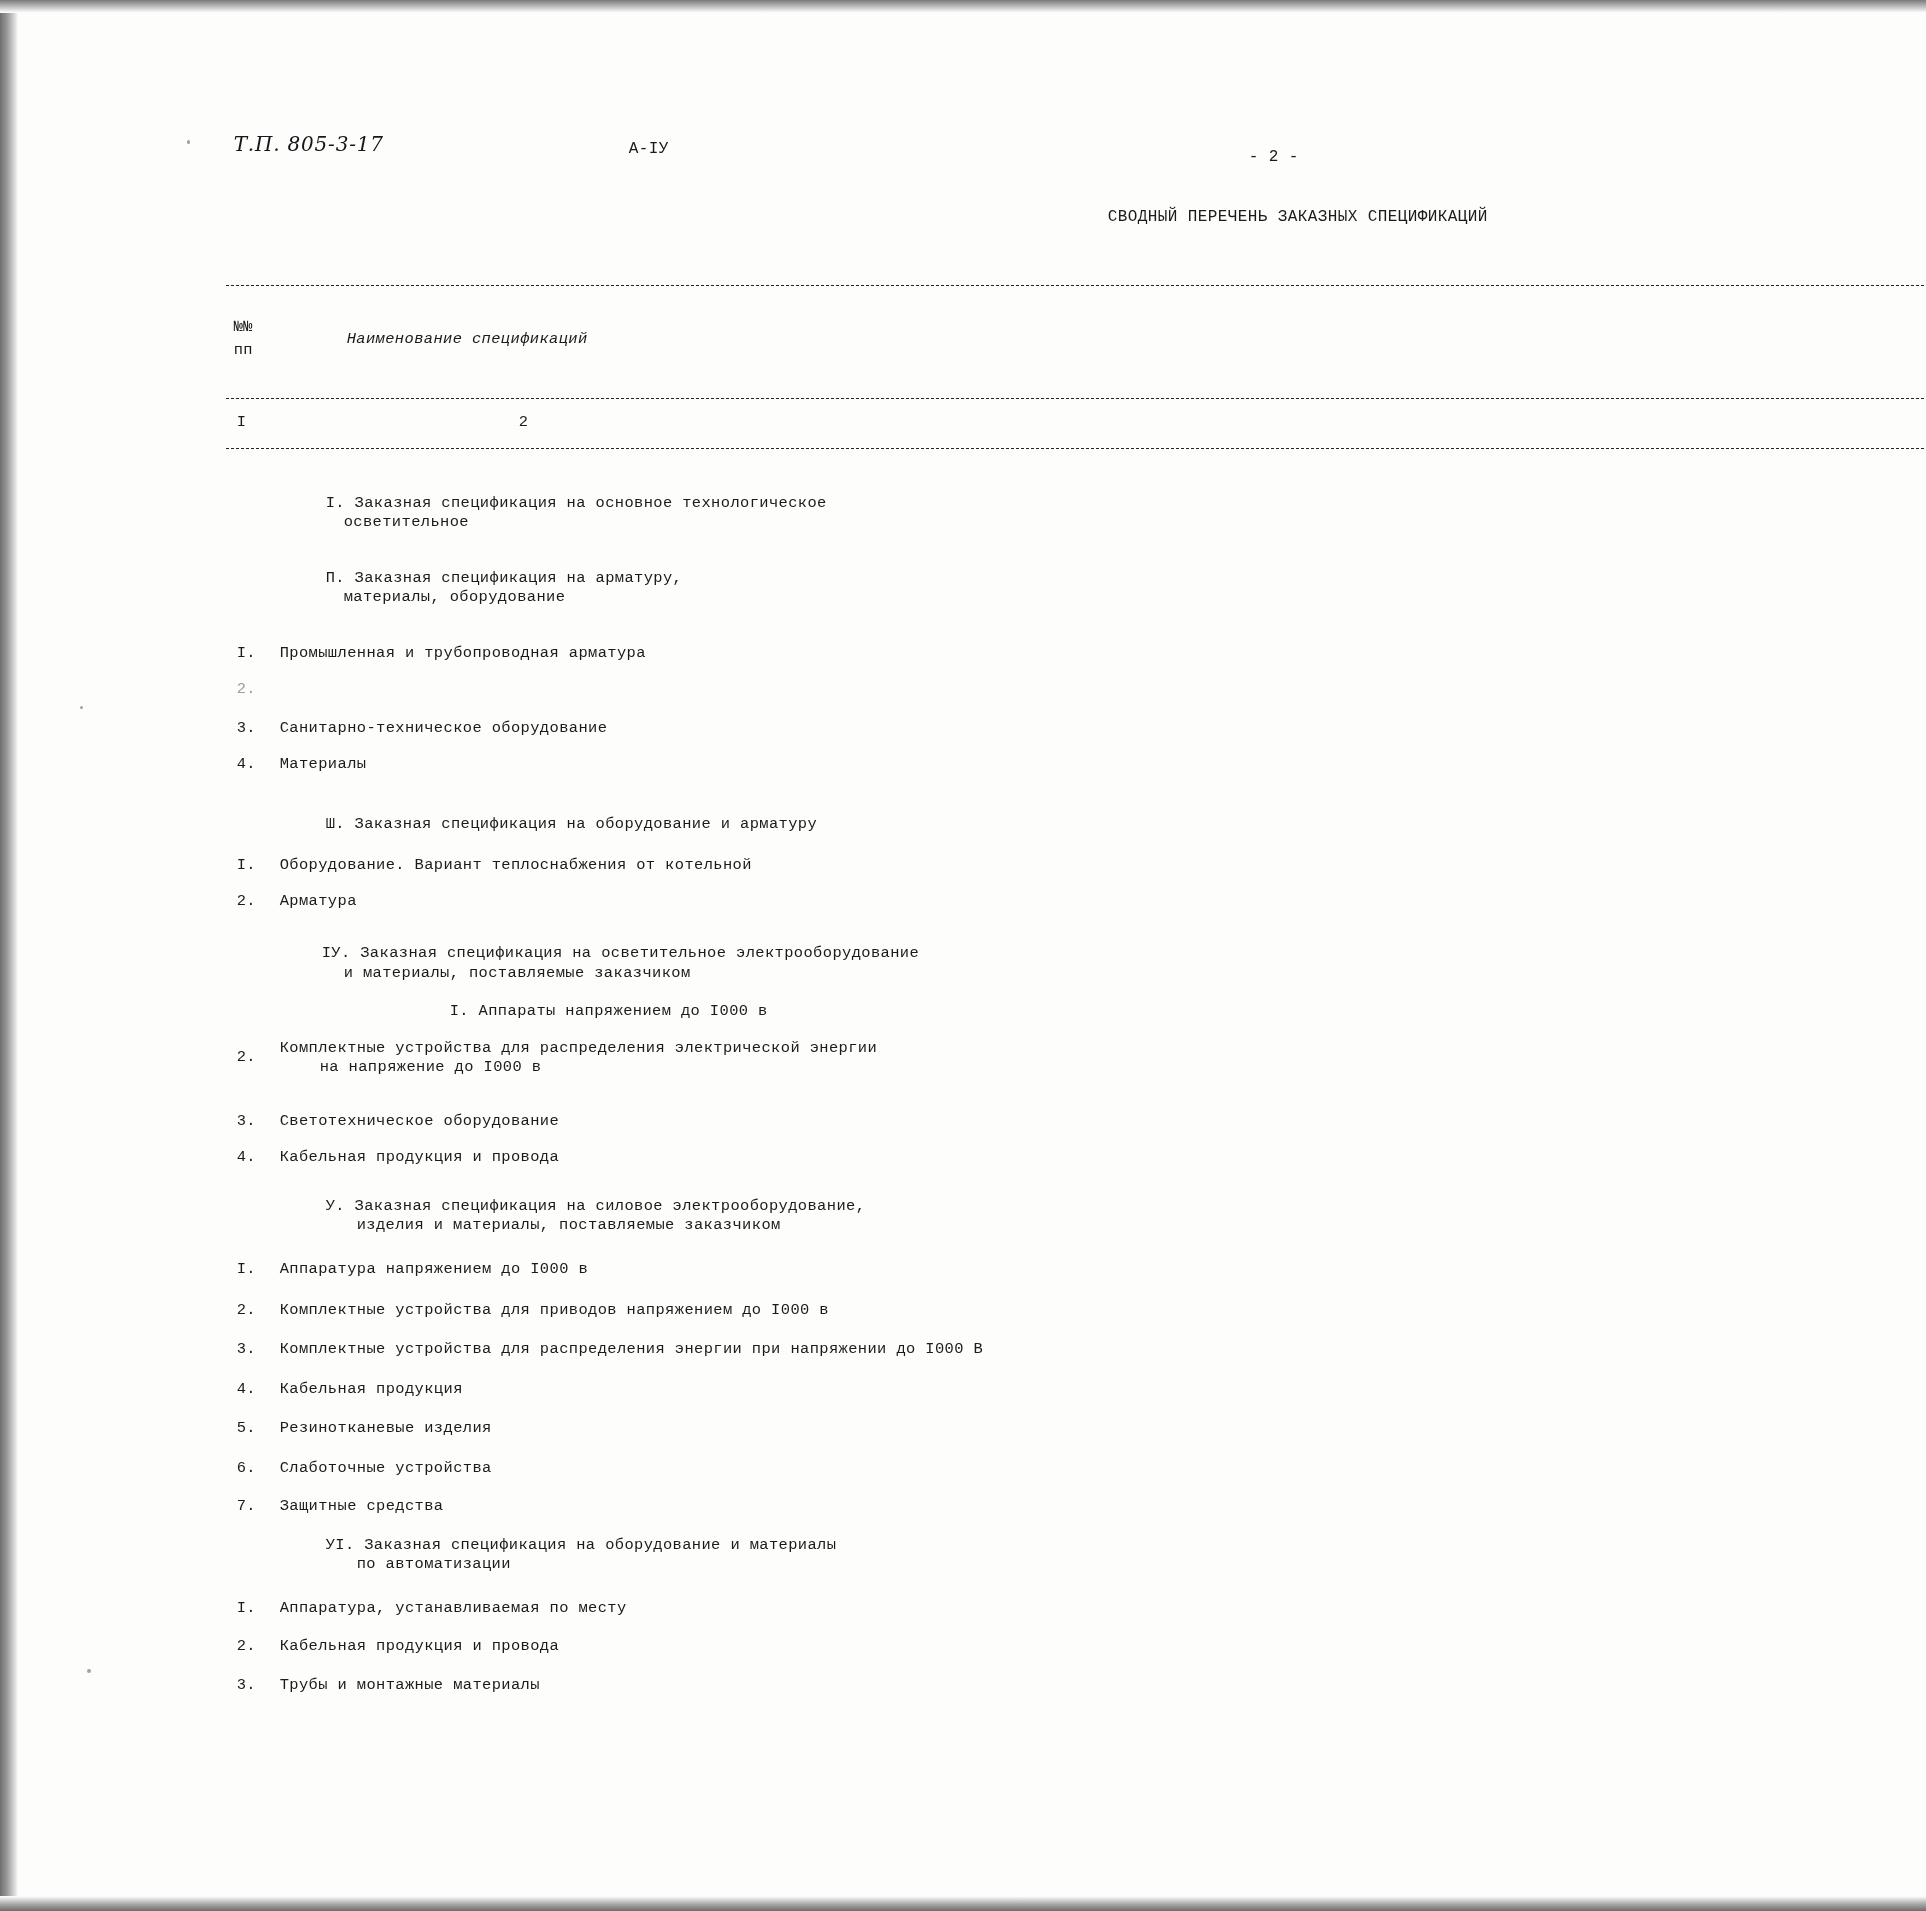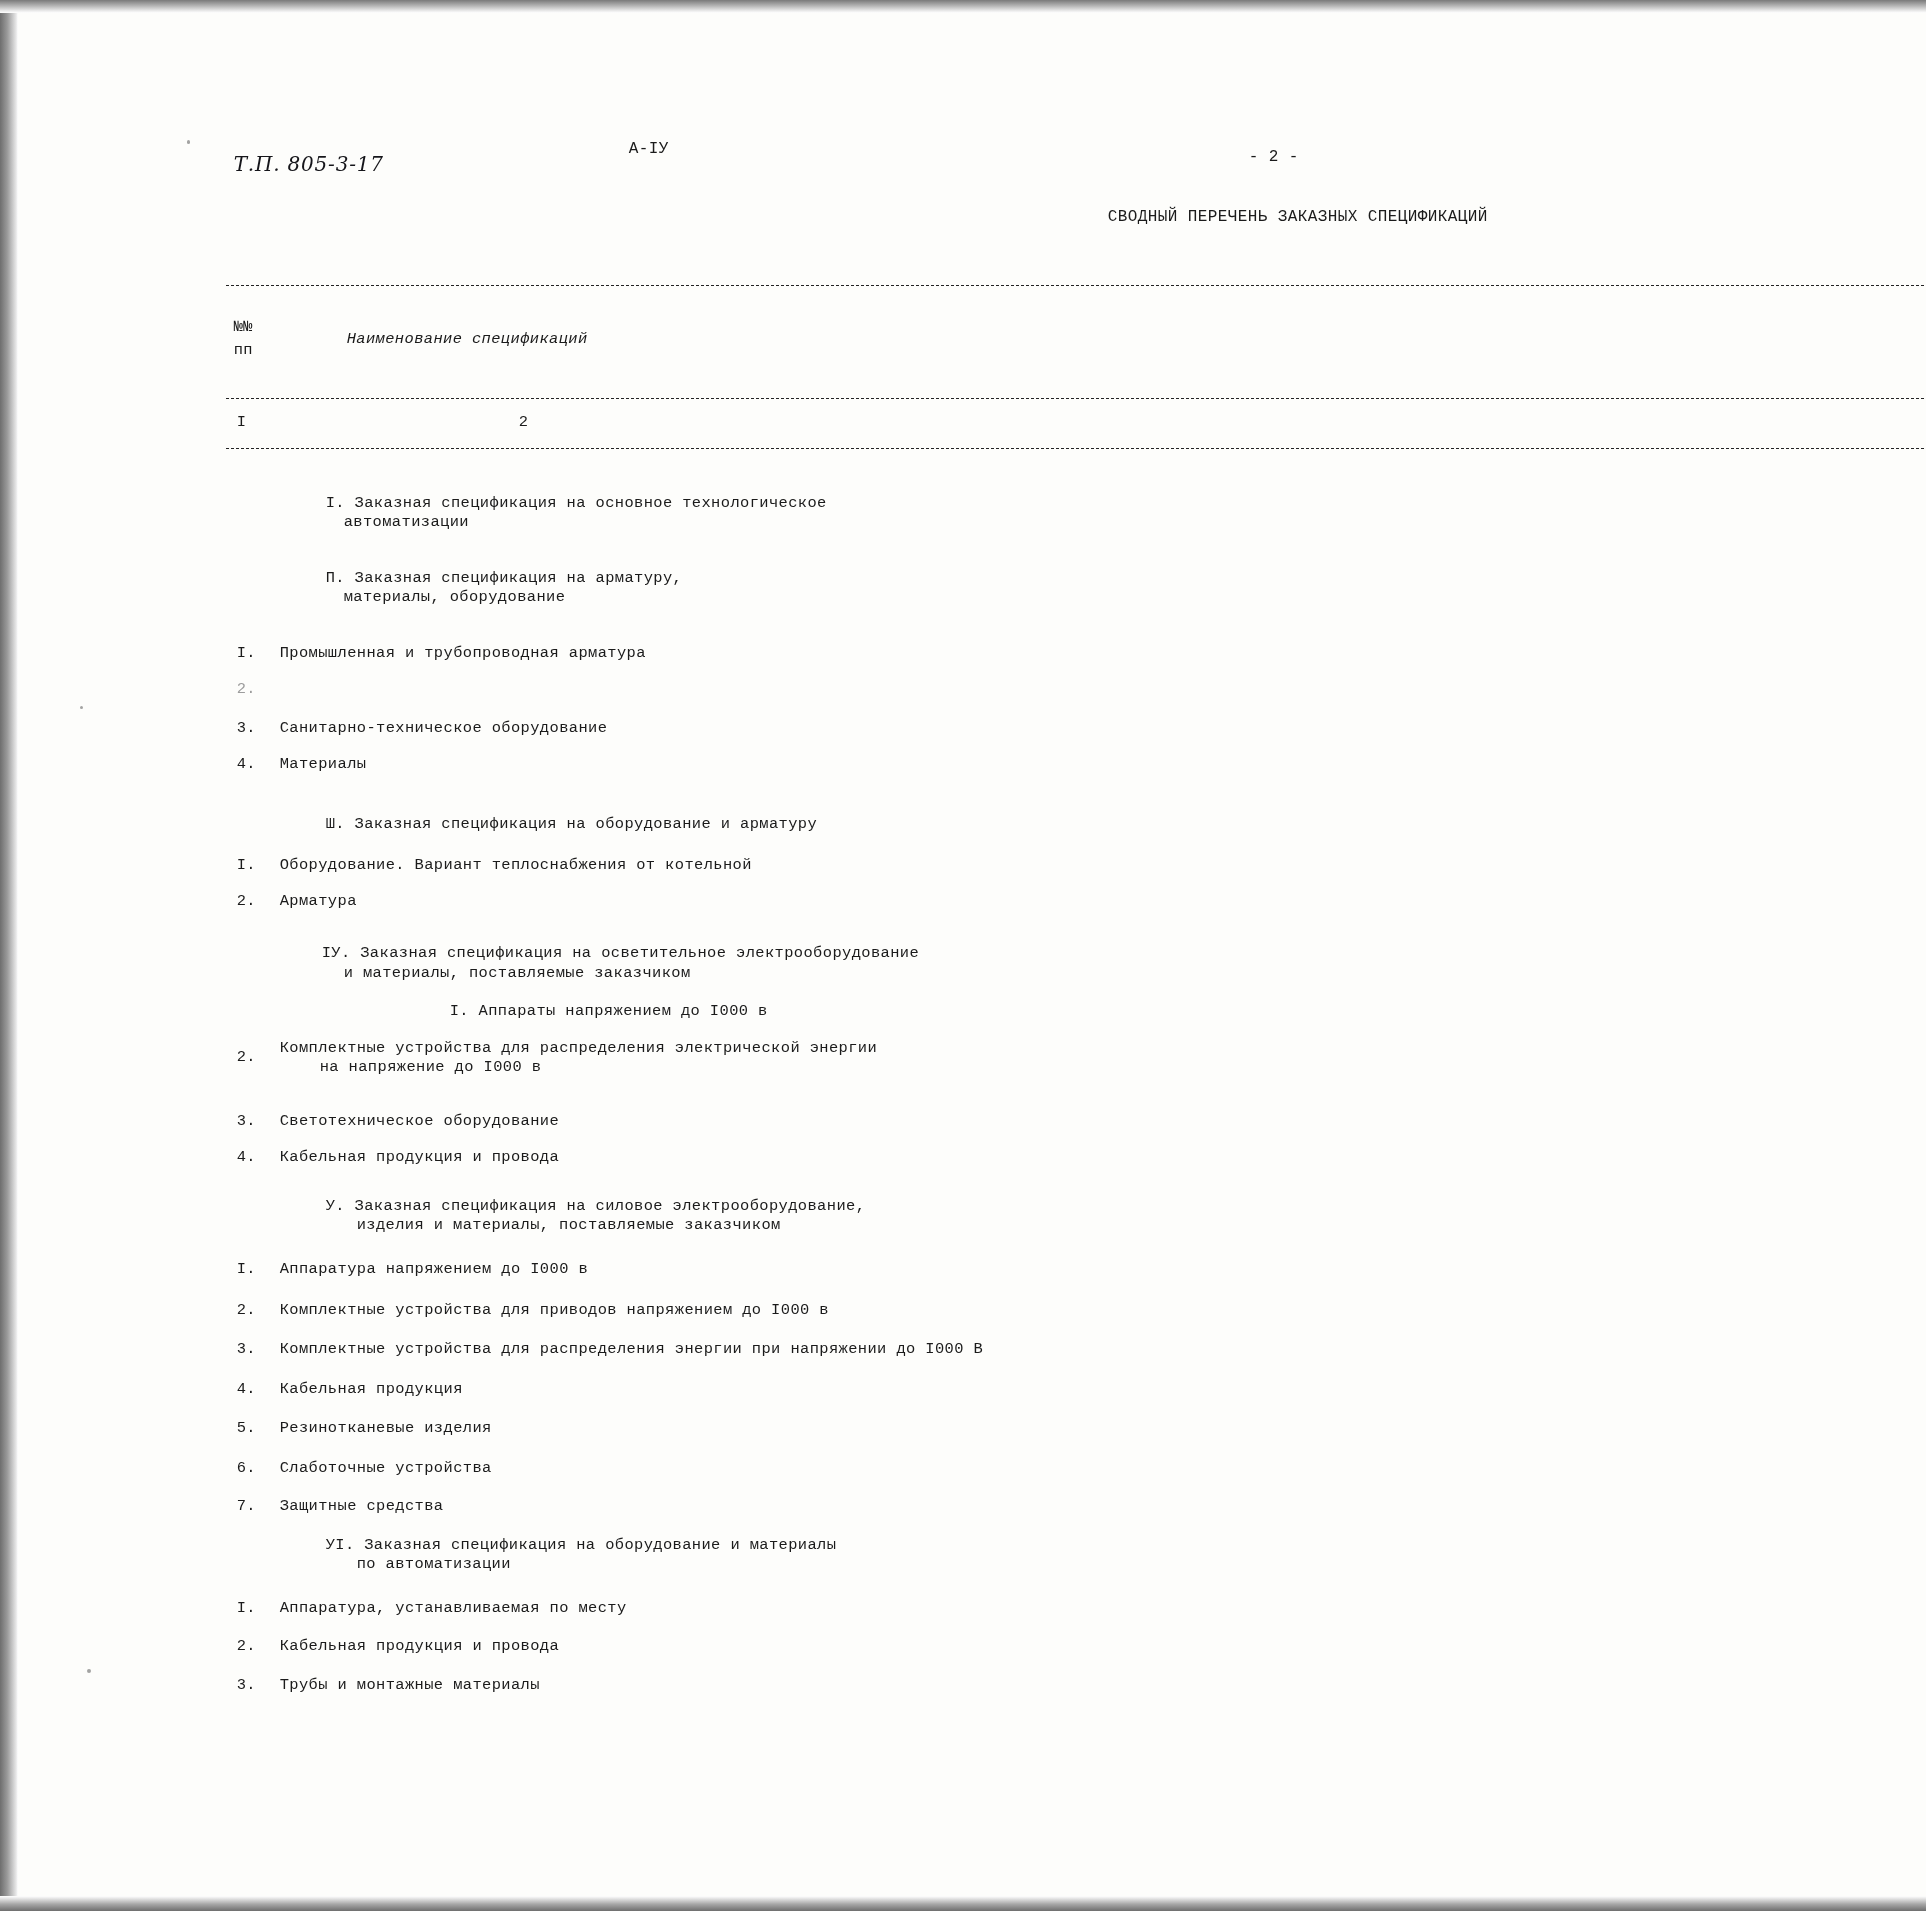--- a/index.html
+++ b/index.html
@@ -90,42 +90,42 @@
   <div class="page-edge-top"></div>
 
   <div class="page-edge-bottom"></div>
 
   <div class="sheet">
 
     <div class="ink-speck" style="left:169px; top:127px; width:3.5px; height:3.5px;"></div>
     <div class="ink-speck" style="left:62px; top:693px; width:3.1px; height:3.1px;"></div>
     <div class="ink-speck" style="left:69px; top:1656px; width:3.9px; height:3.9px;"></div>
 
-    <div class="tx hand-big" style="left:216px; top:119px;margin-top:20px;">Т.П. 805-3-17</div>
+    <div class="tx hand-big" style="left:216px; top:119px;">Т.П. 805-3-17</div>
 
     <div class="tx head-t" style="left:611px; top:127px;">А-IУ</div>
 
     <div class="tx head-t" style="left:1231px; top:135px;">- 2 -</div>
 
     <div class="tx head-t" style="left:1090px; top:195px;">СВОДНЫЙ ПЕРЕЧЕНЬ ЗАКАЗНЫХ СПЕЦИФИКАЦИЙ</div>
 
     <div class="dash-rule" style="left:208px; top:272px; width:2323px;"></div>
     <div class="dash-rule" style="left:208px; top:385px; width:2323px;"></div>
     <div class="dash-rule" style="left:208px; top:435px; width:2323px;"></div>
 
     <div class="tx body-t" style="left:216px; top:306px;">№№</div>
     <div class="tx body-t" style="left:216px; top:329px;">пп</div>
 
     <div class="tx body-t" style="left:329px; top:318px;font-style:italic;">Наименование спецификаций</div>
 
     <div class="tx body-t" style="left:219px; top:401px;">I</div>
     <div class="tx body-t" style="left:501px; top:401px;">2</div>
 
     <div class="tx body-t" style="left:308px; top:482px;">I. Заказная спецификация на основное технологическое</div>
-    <div class="tx body-t" style="left:326px; top:501px;">автоматизации</div>
+    <div class="tx body-t" style="left:326px; top:501px;">осветительное</div>
 
     <div class="tx body-t" style="left:308px; top:557px;">П. Заказная спецификация на арматуру,</div>
     <div class="tx body-t" style="left:326px; top:576px;">материалы, оборудование</div>
 
     <div class="tx body-t" style="left:219px; top:632px;">I.</div>
     <div class="tx body-t" style="left:262px; top:632px;">Промышленная и трубопроводная арматура</div>
 
     <div class="tx body-t" style="left:219px; top:668px; color:#9c9c9c;">2.</div>
     <div class="tx body-t" style="left:262px; top:668px;"></div>
 

